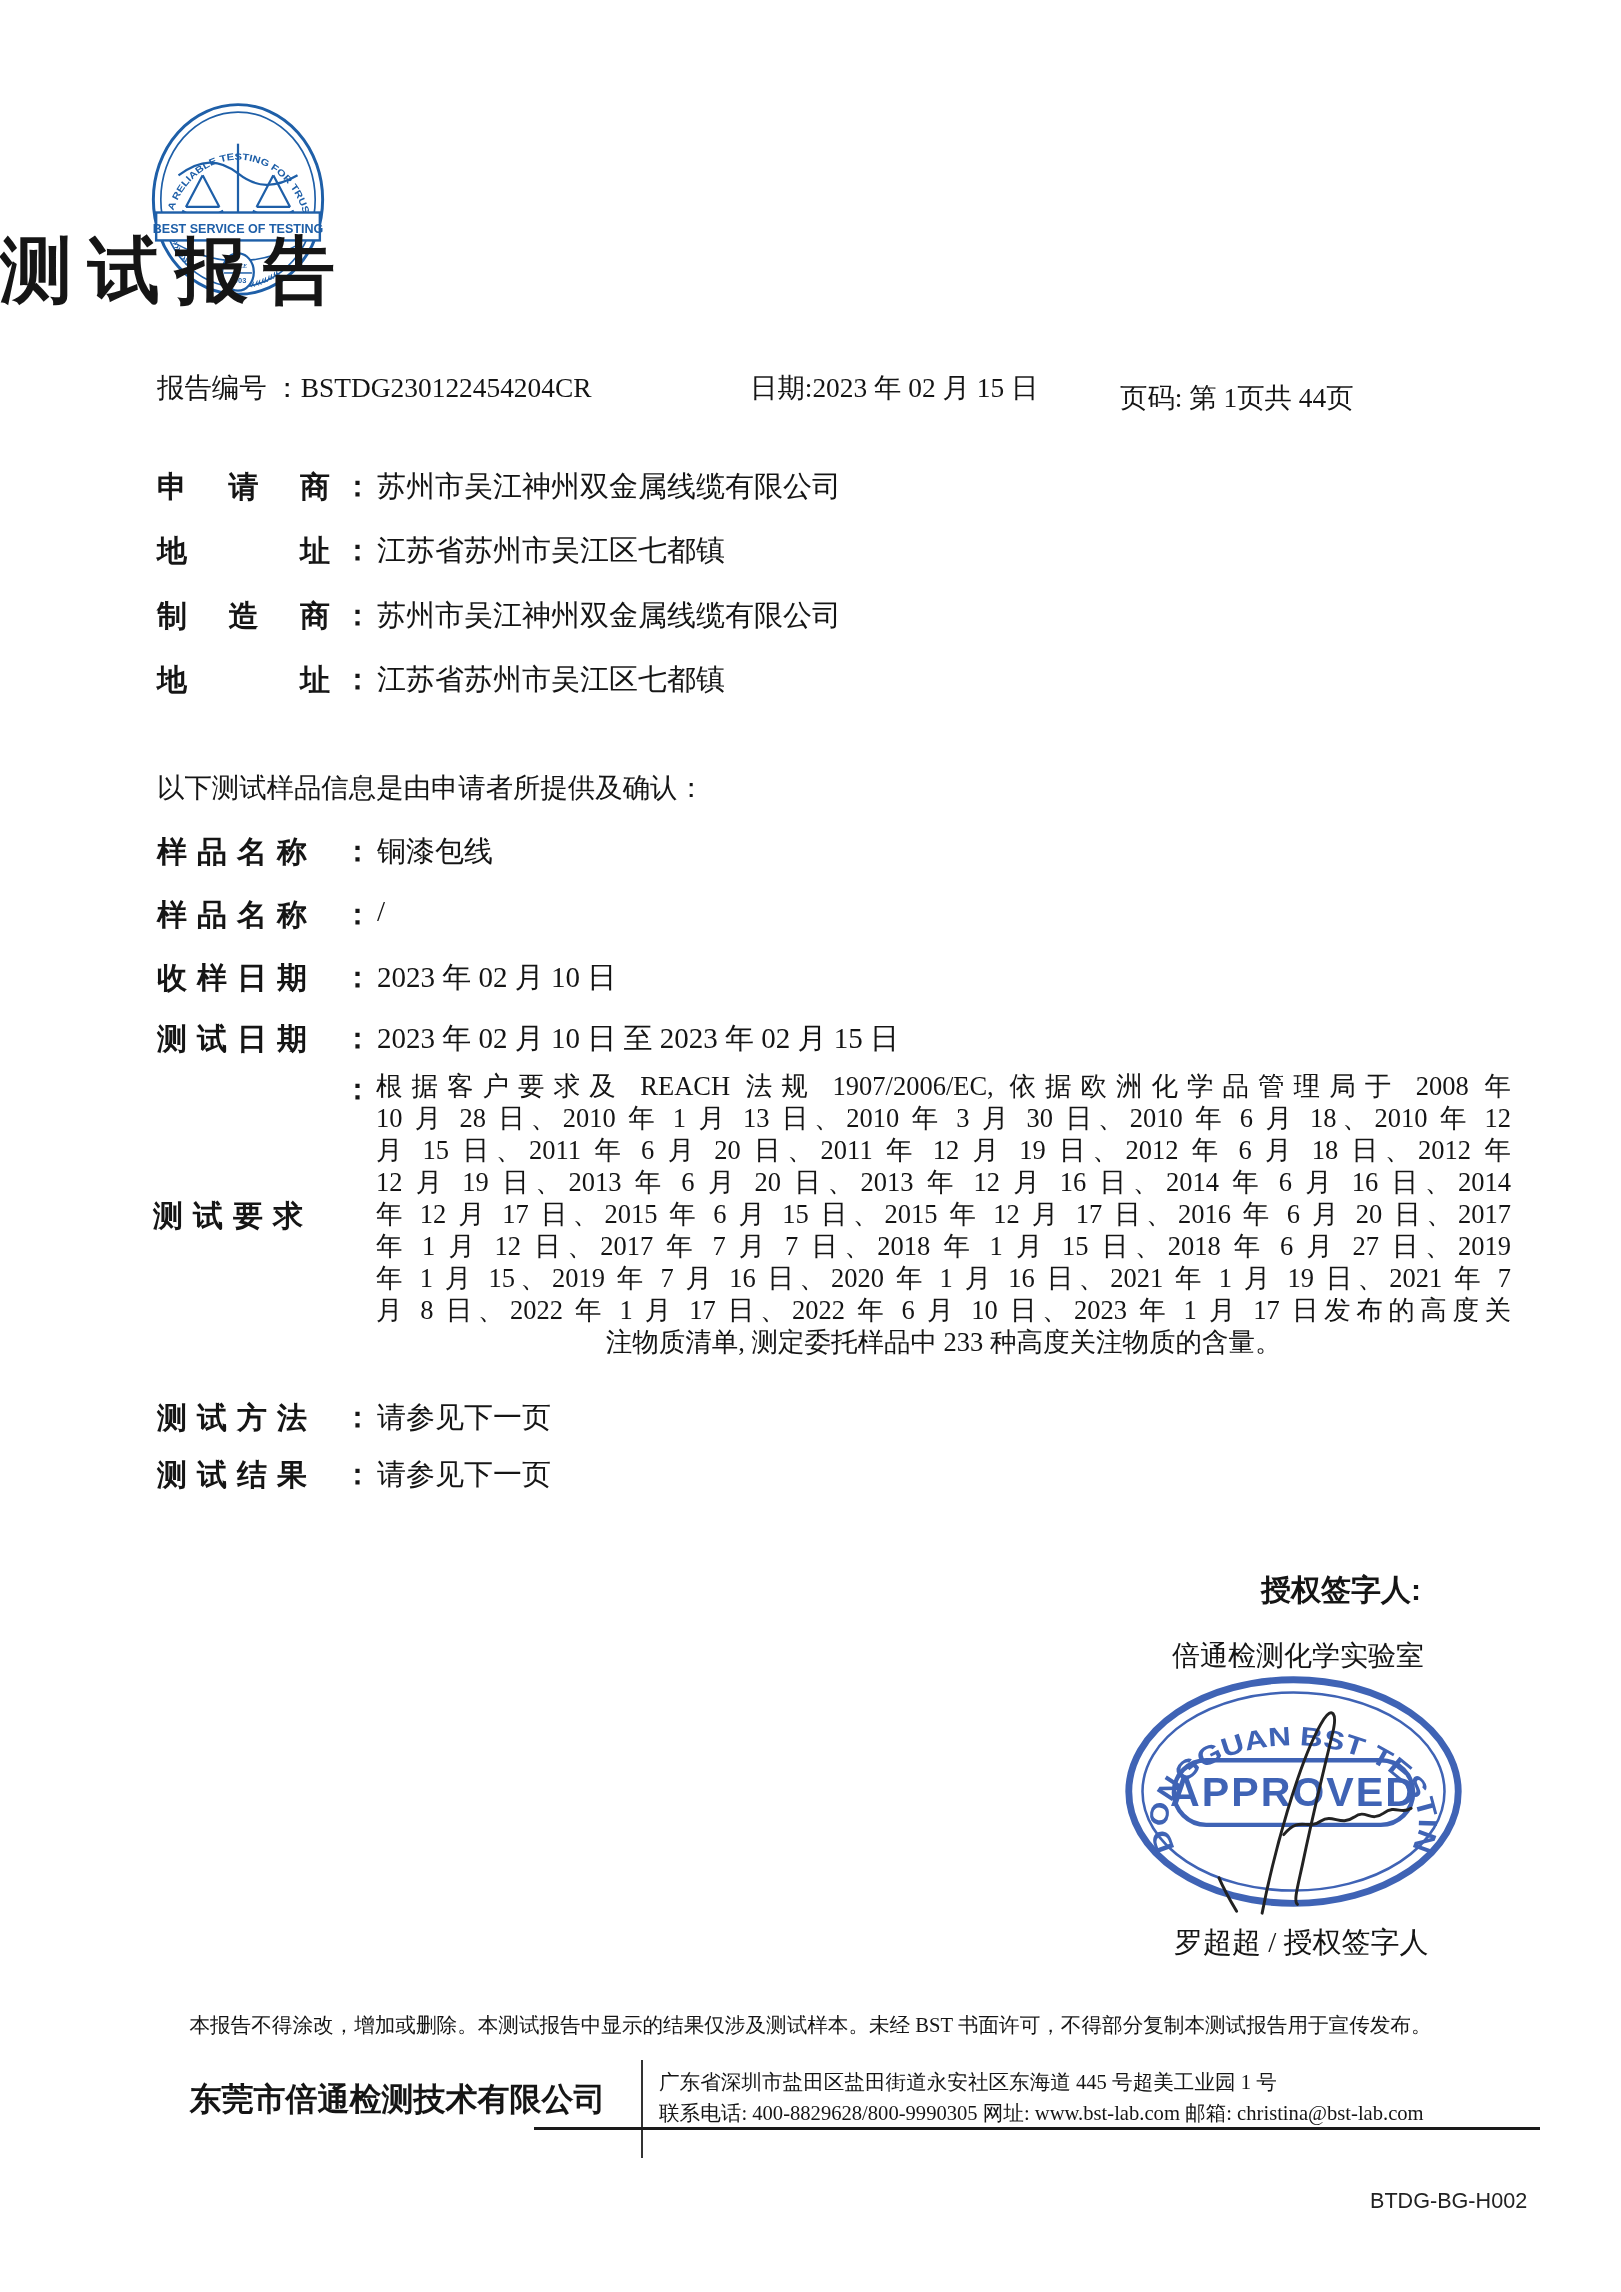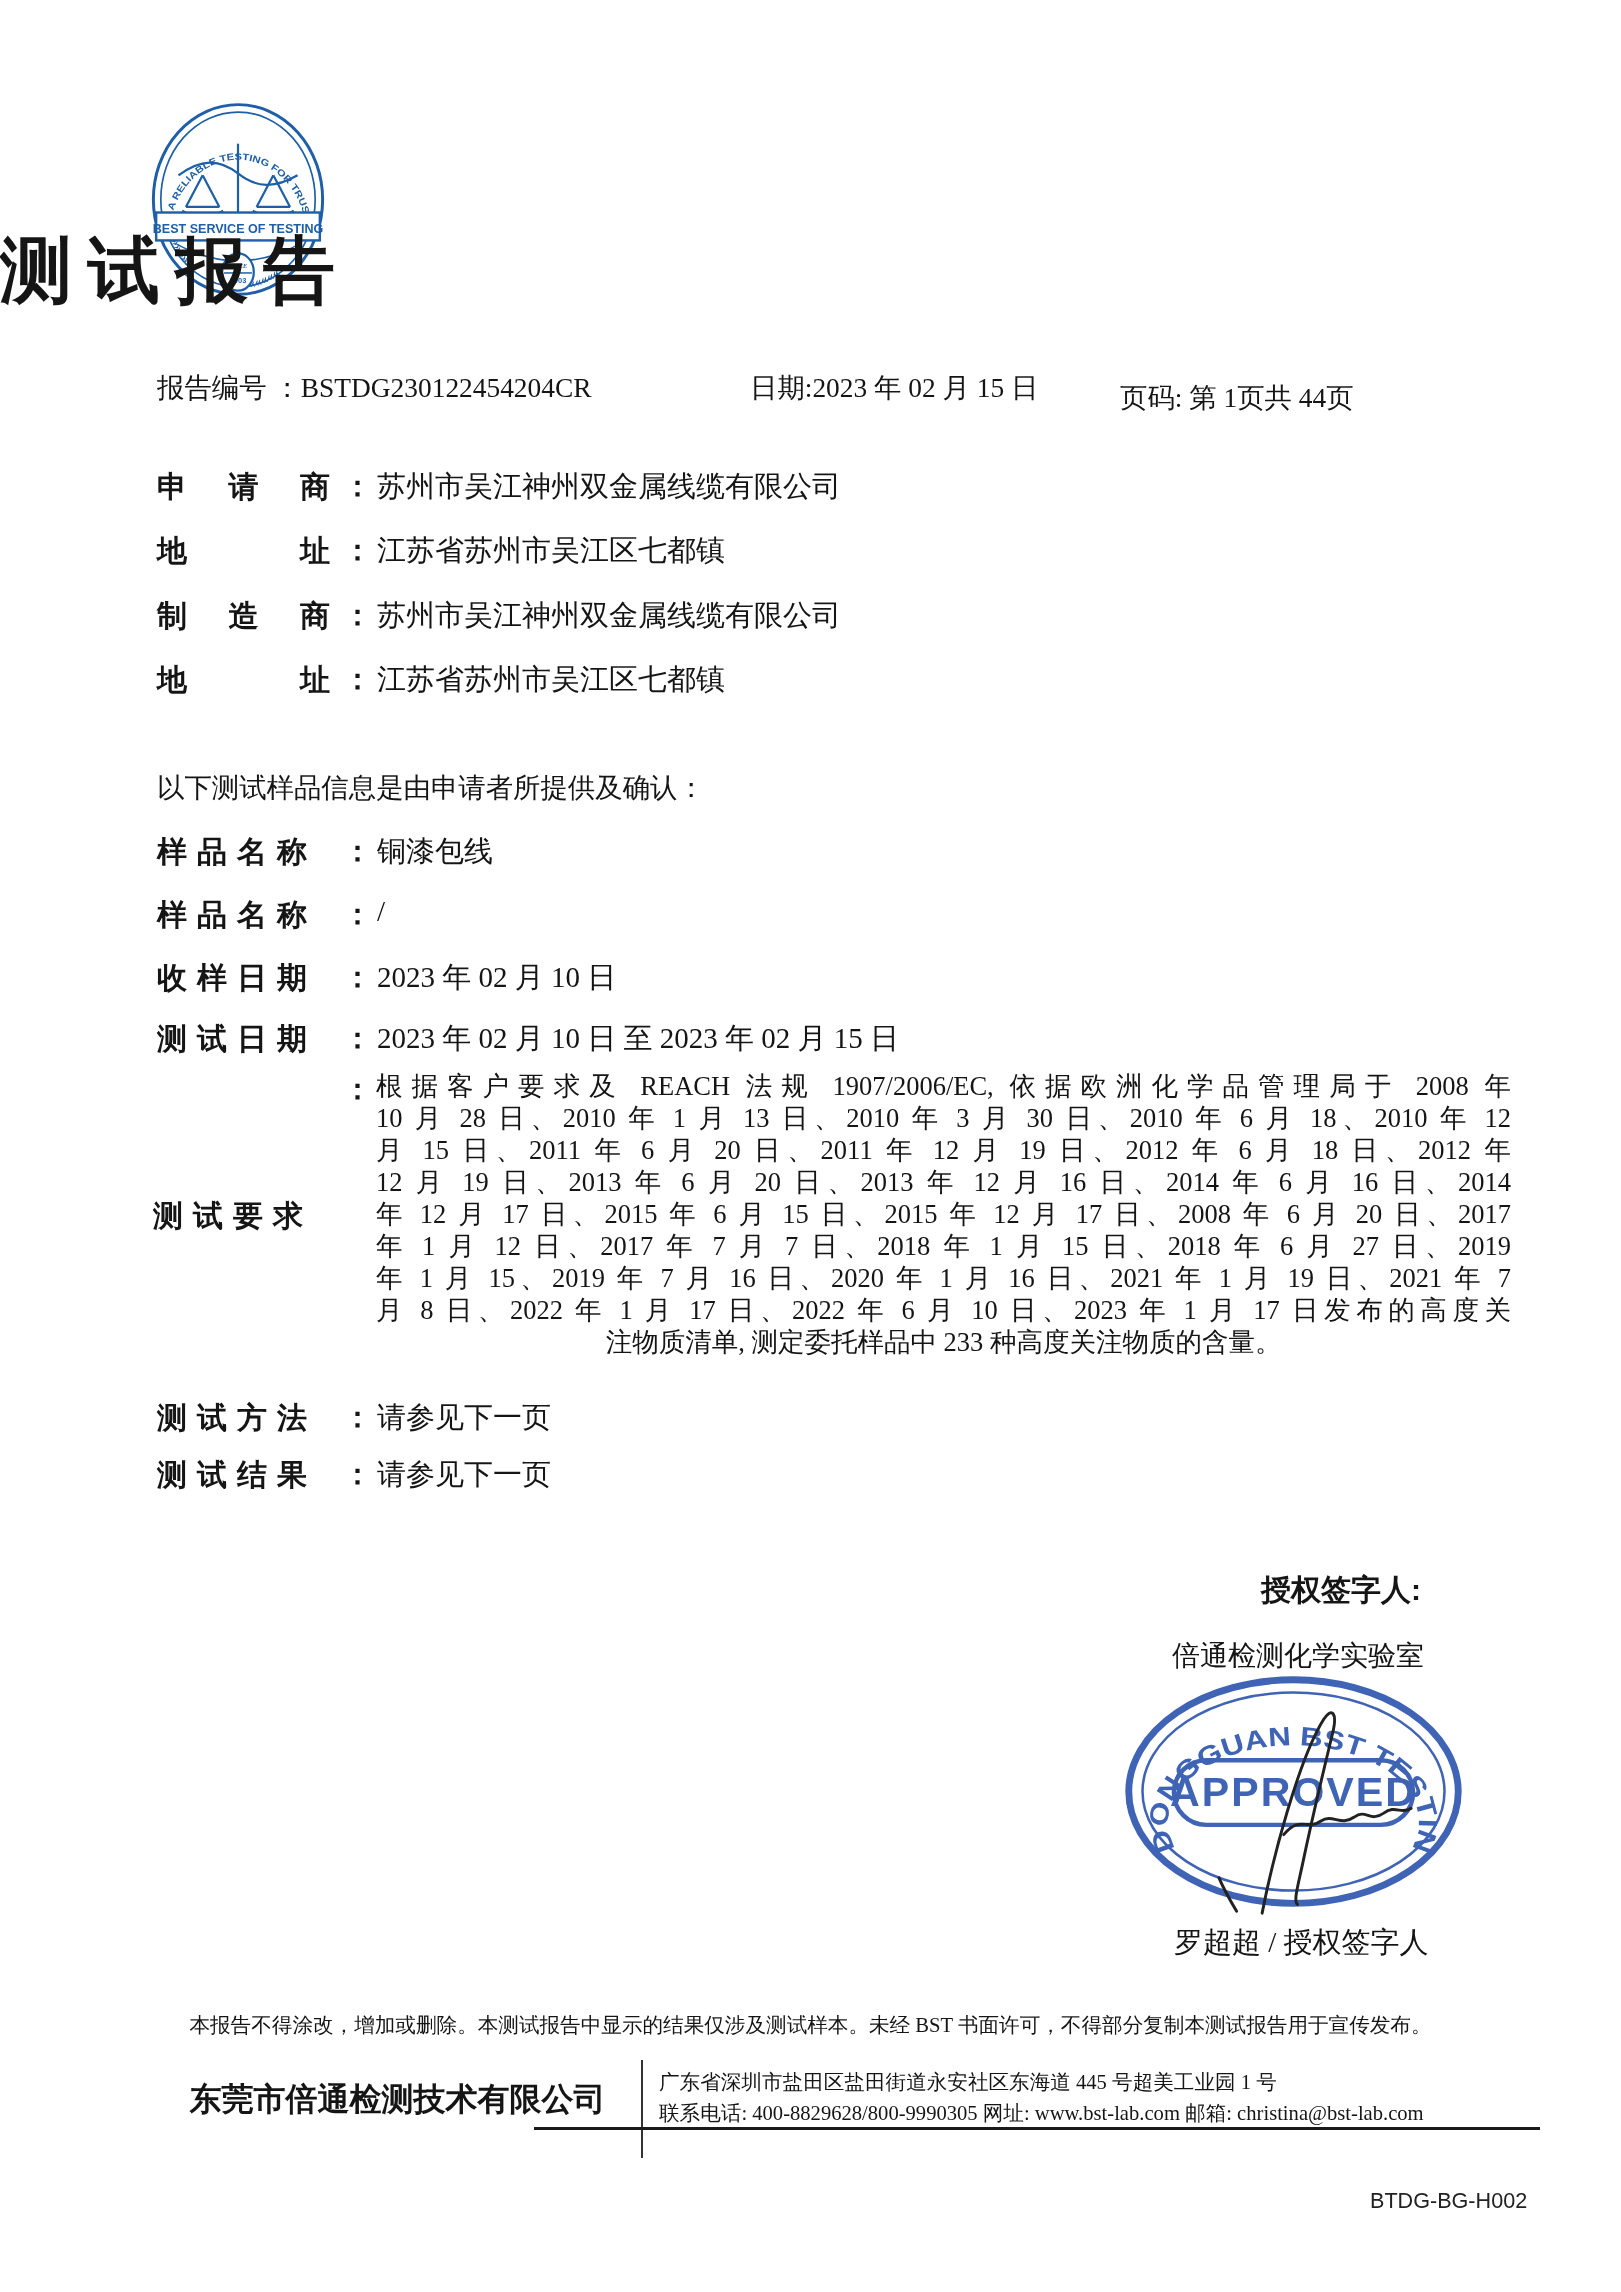--- a/index.html
+++ b/index.html
@@ -127,21 +127,21 @@
     <span class="val">2023 年 02 月 10 日  至  2023 年 02 月 15 日</span>
   </div>
 
   <div class="abs lbl lbl4" style="left:153px;top:1196px;">测试要求</div>
   <div class="abs colon" style="left:343px;top:1070px;">：</div>
   <div class="para">
     <div class="jline">根据客户要求及 REACH 法规 1907/2006/EC, 依据欧洲化学品管理局于 2008 年</div>
     <div class="jline">10 月 28 日、2010 年 1 月 13 日、2010 年 3 月 30 日、2010 年 6 月 18、2010 年 12</div>
     <div class="jline">月 15 日、2011 年 6 月 20 日、2011 年 12 月 19 日、2012 年 6 月 18 日、2012 年</div>
     <div class="jline">12 月 19 日、2013 年 6 月 20 日、2013 年 12 月 16 日、2014 年 6 月 16 日、2014</div>
-    <div class="jline">年 12 月 17 日、2015 年 6 月 15 日、2015 年 12 月 17 日、2008 年 6 月 20 日、2017</div>
+    <div class="jline">年 12 月 17 日、2015 年 6 月 15 日、2015 年 12 月 17 日、2016 年 6 月 20 日、2017</div>
     <div class="jline">年 1 月 12 日、2017 年 7 月 7 日、2018 年 1 月 15 日、2018 年 6 月 27 日、2019</div>
     <div class="jline">年 1 月 15、2019 年 7 月 16 日、2020 年 1 月 16 日、2021 年 1 月 19 日、2021 年 7</div>
     <div class="jline">月 8 日、2022 年 1 月 17 日、2022 年 6 月 10 日、2023 年 1 月 17 日发布的高度关</div>
     <div class="jlast">注物质清单, 测定委托样品中 233 种高度关注物质的含量。</div>
   </div>
 
   <div class="row" style="top:1398px;">
     <span class="lbl lbl4">测试方法</span>
     <span class="colon">：</span>
     <span class="val">请参见下一页</span>

